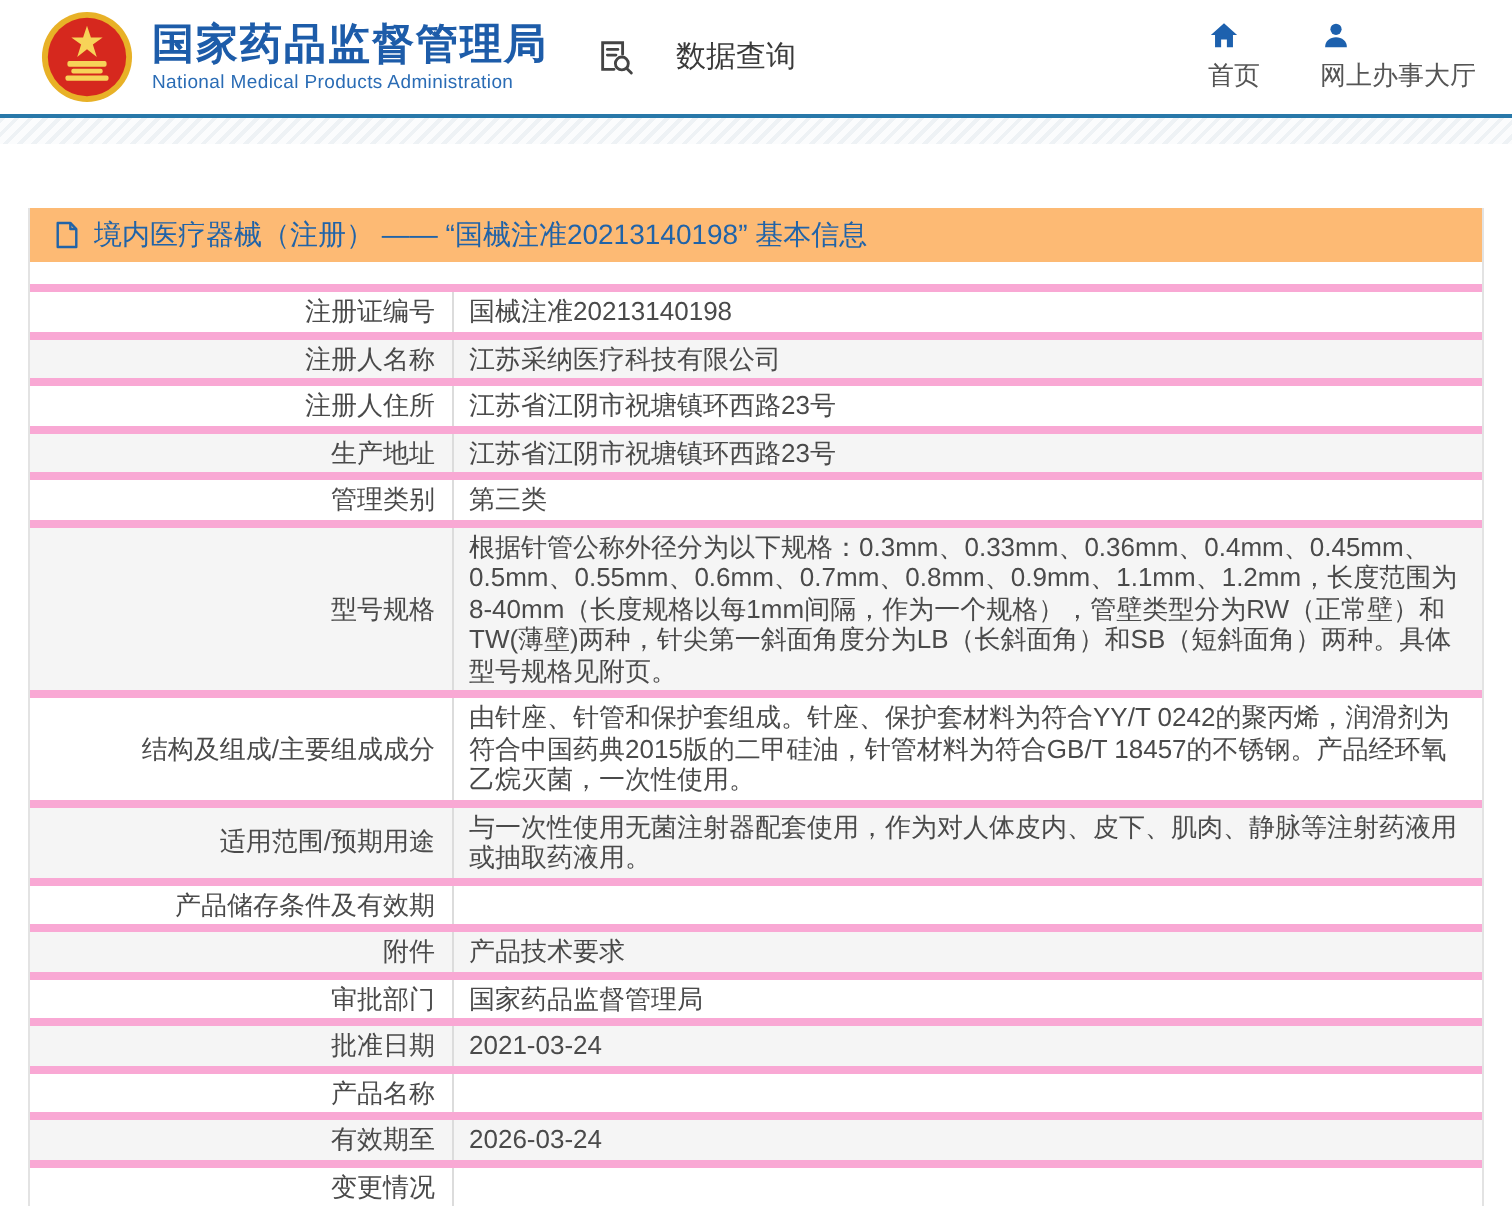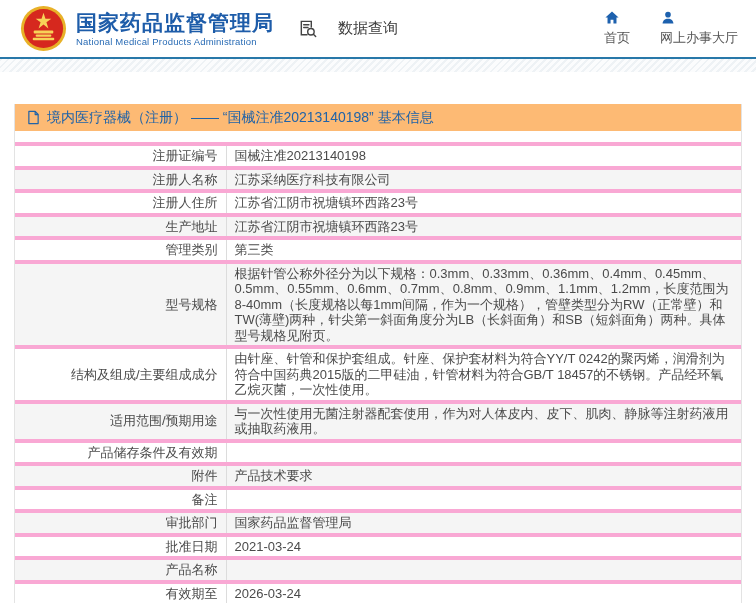--- a/index.html
+++ b/index.html
@@ -235,24 +235,20 @@
   </tr>
         <tr>
     <td class="label"><span class="lbl">产品储存条件及有效期</span></td>
     <td class="value"></td>
   </tr>
         <tr>
     <td class="label"><span class="lbl">附件</span></td>
     <td class="value">产品技术要求</td>
   </tr>
         <tr>
-    <td class="label"><span class="lbl">备注</span></td>
-    <td class="value"></td>
-  </tr>
-        <tr>
     <td class="label"><span class="lbl">审批部门</span></td>
     <td class="value">国家药品监督管理局</td>
   </tr>
         <tr>
     <td class="label"><span class="lbl">批准日期</span></td>
     <td class="value">2021-03-24</td>
   </tr>
         <tr>
     <td class="label"><span class="lbl">产品名称</span></td>
     <td class="value"></td>

